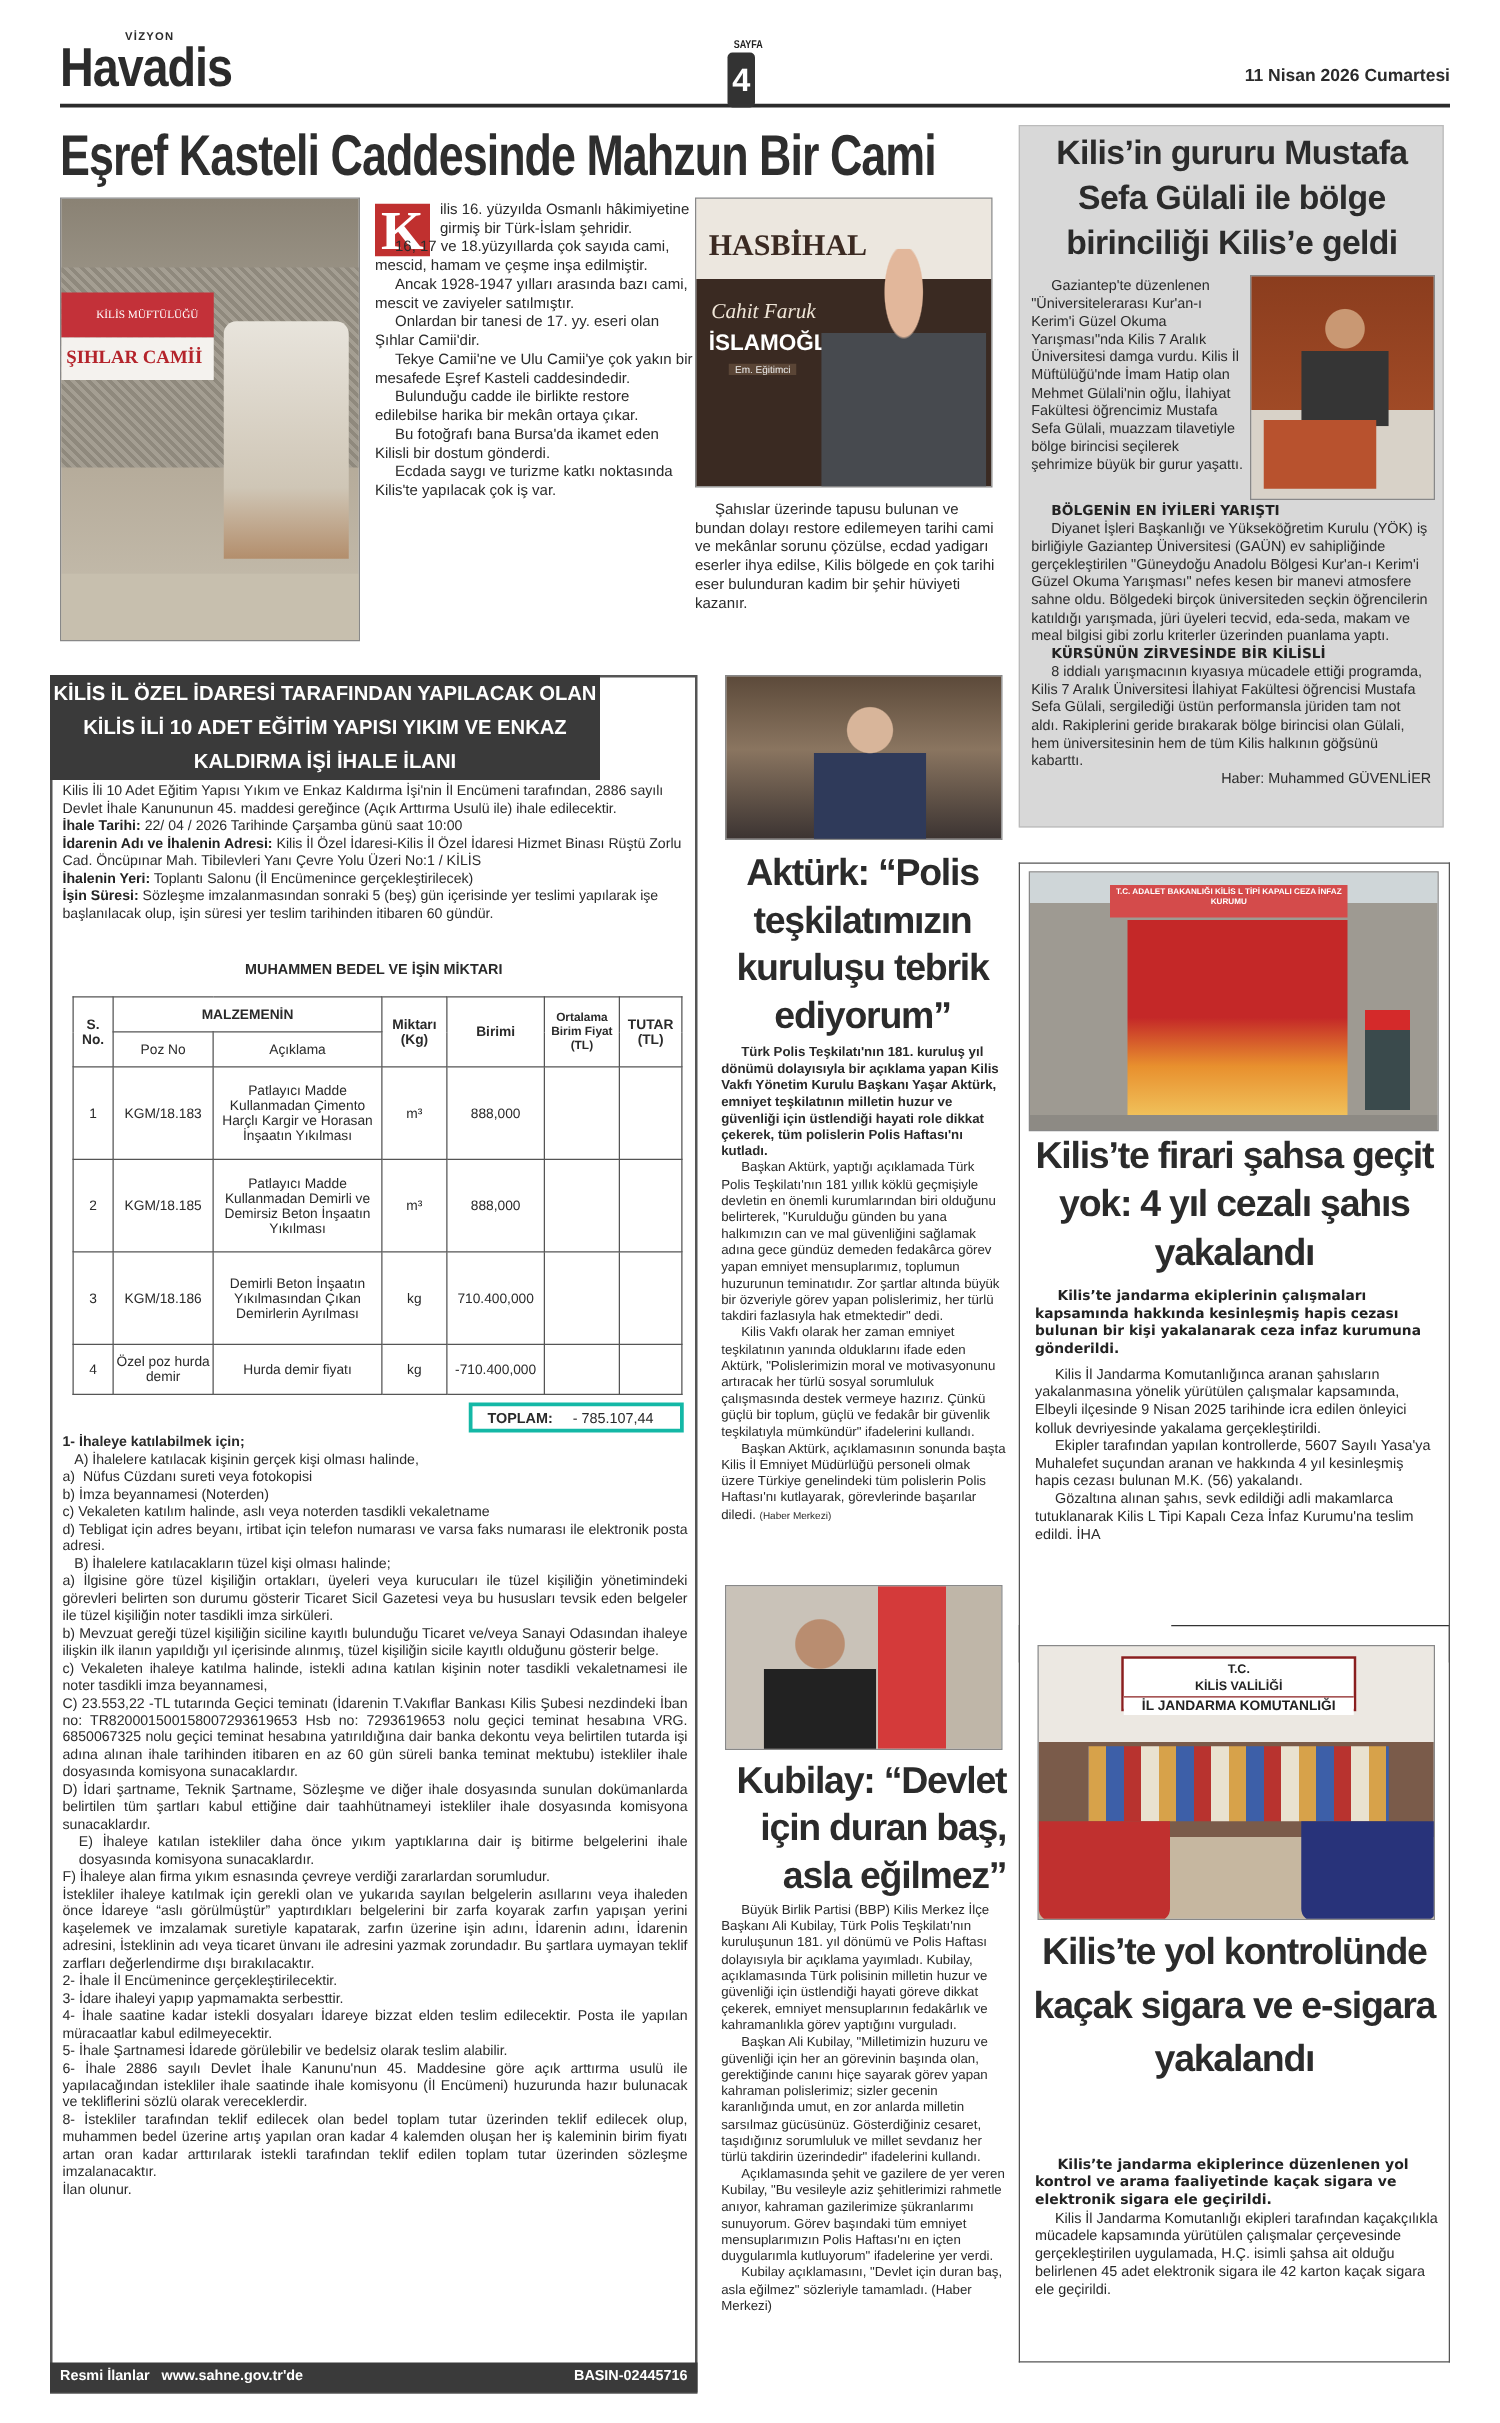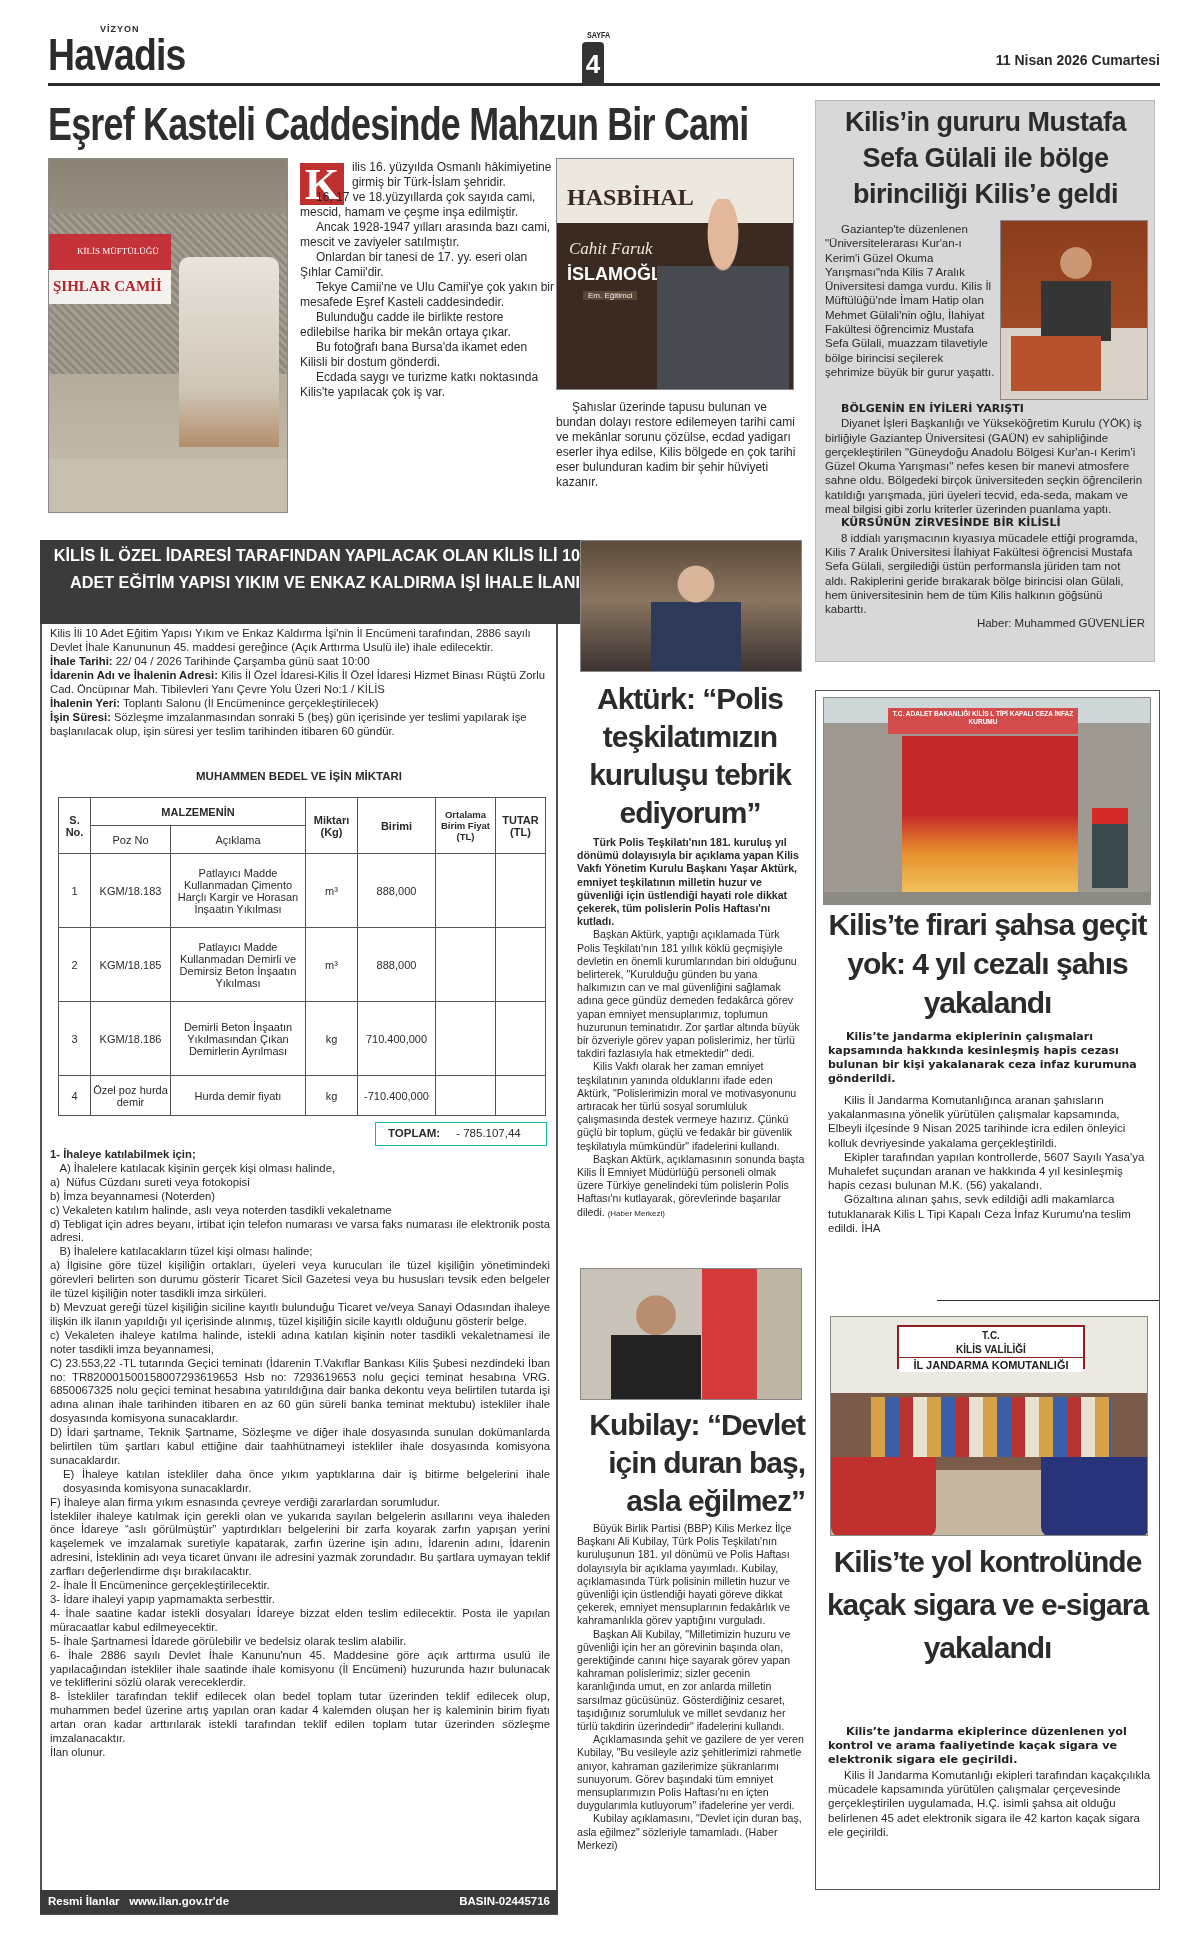--- a/index.html
+++ b/index.html
@@ -40,28 +40,28 @@
 #box1{left:815px;top:100px;width:340px;height:562px;background:#d8d8d8;border:1px solid #bbb}
 #h-box1{left:818px;top:104px;width:335px;text-align:center;font-size:27px;line-height:36px;font-weight:bold;color:#2b2b2b;letter-spacing:-.5px}
 #reader-photo{left:1000px;top:220px;width:148px;height:180px;background:linear-gradient(180deg,#8b3d1e 0%,#a04a26 60%,#d8d2c8 60%)}
 #reader-photo .p{position:absolute;left:40px;top:20px;width:70px;height:100px;background:radial-gradient(circle at 50% 22%,#c99873 0 18%,transparent 19%),linear-gradient(180deg,transparent 40%,#353535 40%);border-radius:30px 30px 0 0}
 #reader-photo .book{position:absolute;left:10px;top:115px;width:90px;height:55px;background:#b8522e}
 #box1-col1{left:825px;top:222px;width:170px;font-size:11.5px;line-height:14.3px}
 #box1-col2{left:825px;top:402px;width:320px;font-size:11.5px;line-height:14.3px}
 .sub{font-family:"DejaVu Sans",sans-serif;font-weight:bold;font-size:11px;color:#222;text-indent:16px}
 
 #ad{left:40px;top:540px;width:518px;height:1375px;border:2px solid #555}
-#ad-head{left:40px;top:540px;width:540px;height:84px;background:#3a3a3a;color:#fff;text-align:right;font-weight:bold;font-size:16.2px;line-height:27px;padding-top:2px}
+#ad-head{left:40px;top:540px;width:440px;height:84px;background:#3a3a3a;color:#fff;text-align:center;font-weight:bold;font-size:16.2px;line-height:27px;padding-top:2px}
 #ad-intro{left:50px;top:626px;width:500px;font-size:11.3px;line-height:14px;color:#2a2a2a}
 #ad-intro b{color:#222}
 #ad-table-title{left:40px;top:770px;width:518px;text-align:center;font-weight:bold;font-size:11.5px}
 #ad-table{left:58px;top:797px;width:488px;border-collapse:collapse;font-size:11px;color:#2a2a2a}
 #ad-table td,#ad-table th{border:1px solid #555;text-align:center;vertical-align:middle;padding:1px 2px}
 #ad-table th{font-weight:bold}
-#ad-total{left:375px;top:1122px;width:172px;height:24px;border:1px solid #14b8a6;font-size:11.5px;padding:4px 0 0 12px}
+#ad-total{left:375px;top:1122px;width:172px;height:24px;border:3px solid #14b8a6;font-size:11.5px;padding:4px 0 0 12px}
 #ad-total b{margin-right:16px}
 #ad-conditions{left:50px;top:1148px;width:500px;font-size:11.3px;line-height:13.9px;text-align:justify}
 #ad-footer{left:40px;top:1890px;width:518px;height:24px;background:#3a3a3a;color:#fff;font-weight:bold;font-size:11.5px;padding:5px 8px;display:flex;justify-content:space-between}
 
 #akturk-photo{left:580px;top:540px;width:222px;height:132px;background:linear-gradient(180deg,#5c4a3a 0%,#8a7560 45%,#3c3432 100%)}
 #akturk-photo .p{position:absolute;left:70px;top:18px;width:90px;height:114px;background:radial-gradient(circle at 50% 22%,#d8b59a 0 18%,transparent 19%),linear-gradient(180deg,transparent 38%,#2f3a5a 38%);border-radius:36px 36px 0 0}
 #h-akturk{left:575px;top:680px;width:230px;text-align:center;font-size:30px;line-height:38px;font-weight:bold;color:#2b2b2b;letter-spacing:-1px}
 #akturk-text{left:577px;top:836px;width:228px;font-size:10.6px;line-height:13.2px}
 #kubilay-photo{left:580px;top:1268px;width:222px;height:132px;background:linear-gradient(90deg,#c9c2b8 0 55%,#d43a3a 55% 80%,#bfb6a8 80%)}
 #kubilay-photo .p{position:absolute;left:30px;top:22px;width:90px;height:110px;background:radial-gradient(circle at 50% 22%,#b98d70 0 20%,transparent 21%),linear-gradient(180deg,transparent 40%,#222 40%);border-radius:36px 36px 0 0}
@@ -232,21 +232,21 @@
       <div style="white-space: pre-wrap;">2- İhale İl Encümenince gerçekleştirilecektir.</div>
       <div style="white-space: pre-wrap;">3- İdare ihaleyi yapıp yapmamakta serbesttir.</div>
       <div style="white-space: pre-wrap;">4- İhale saatine kadar istekli dosyaları İdareye bizzat elden teslim edilecektir. Posta ile yapılan müracaatlar kabul edilmeyecektir.</div>
       <div style="white-space: pre-wrap;">5- İhale Şartnamesi İdarede görülebilir ve bedelsiz olarak teslim alabilir.</div>
       <div style="white-space: pre-wrap;">6- İhale 2886 sayılı Devlet İhale Kanunu'nun 45. Maddesine göre açık arttırma usulü ile yapılacağından istekliler ihale saatinde ihale komisyonu (İl Encümeni) huzurunda hazır bulunacak ve tekliflerini sözlü olarak vereceklerdir.</div>
       <div style="white-space: pre-wrap;">8- İstekliler tarafından teklif edilecek olan bedel toplam tutar üzerinden teklif edilecek olup, muhammen bedel üzerine artış yapılan oran kadar 4 kalemden oluşan her iş kaleminin birim fiyatı artan oran kadar arttırılarak istekli tarafından teklif edilen toplam tutar üzerinden sözleşme imzalanacaktır.</div>
       <div style="white-space: pre-wrap;">İlan olunur.</div>
     </div>
 </div>
 <div id="ad-footer" class="abs">
-  <span style="white-space:pre">Resmi İlanlar   www.ilan.gov.tr'de</span>
+  <span style="white-space:pre">Resmi İlanlar   www.sahne.gov.tr'de</span>
   <span>BASIN-02445716</span>
 </div>
 
 <div id="akturk-photo" class="abs photo">
     <div class="p"></div>
   </div>
 <div id="h-akturk" class="abs">Aktürk: “Polis teşkilatımızın kuruluşu tebrik ediyorum”</div>
 <div id="akturk-text" class="abs body-text">
   <p style="font-weight:bold">Türk Polis Teşkilatı'nın 181. kuruluş yıl dönümü dolayısıyla bir açıklama yapan Kilis Vakfı Yönetim Kurulu Başkanı Yaşar Aktürk, emniyet teşkilatının milletin huzur ve güvenliği için üstlendiği hayati role dikkat çekerek, tüm polislerin Polis Haftası'nı kutladı.</p>
   <p>Başkan Aktürk, yaptığı açıklamada Türk Polis Teşkilatı'nın 181 yıllık köklü geçmişiyle devletin en önemli kurumlarından biri olduğunu belirterek, "Kurulduğu günden bu yana halkımızın can ve mal güvenliğini sağlamak adına gece gündüz demeden fedakârca görev yapan emniyet mensuplarımız, toplumun huzurunun teminatıdır. Zor şartlar altında büyük bir özveriyle görev yapan polislerimiz, her türlü takdiri fazlasıyla hak etmektedir" dedi.</p>

